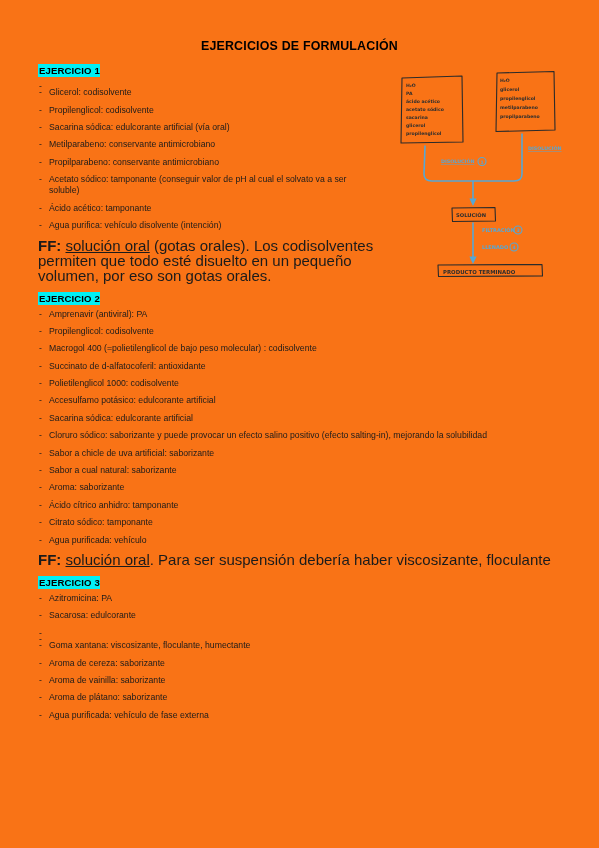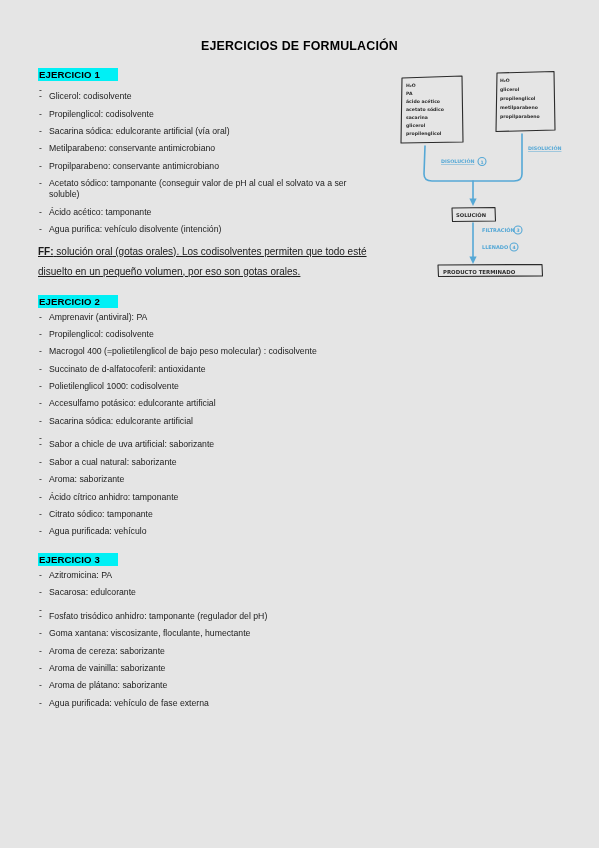--- a/index.html
+++ b/index.html
@@ -9,21 +9,21 @@
     background: #ffffff;
   }
   body {
     font-family: "Liberation Sans", sans-serif;
     color: #1a1a1a;
   }
   .page {
     position: relative;
     width: 599px;
     height: 848px;
-    background: #e5e5e5;
+    background: #f97316;
     overflow: hidden;
   }
 
   
   .doc-title {
     position: absolute;
     top: 39px;
     left: 0;
     width: 599px;
     text-align: center;
@@ -41,22 +41,22 @@
     width: 524px;
   }
 
   .section-head {
     display: inline-block;
     background: #00f0f5;
     color: #000;
     font-size: 9.6px;
     font-weight: bold;
     letter-spacing: 0.1px;
-    padding: 1px 18px 1px 1px;
-    margin: 8px 0 4px 0;
+    padding: 1px 0 1px 1px;
+    margin: 0 0 4px 0;
     line-height: 11px;
   }
   .sec-wrap { margin: 0 0 1px 0; }
 
   ul.items {
     list-style: none;
     margin: 0 0 0 0;
     padding: 0;
   }
   ul.items li {
@@ -66,25 +66,24 @@
     padding: 0 0 6.2px 11px;
     color: #1b1b1b;
   }
   ul.items li .dash {
     position: absolute;
     left: 1px;
     top: 0;
   }
 
   .ff-line {
-    font-size: 10px;
-    line-height: 20px;
+    font-size: 15px;
+    line-height: 15px;
     padding: 0 0 4px 0;
     color: #1b1b1b;
-    text-decoration: underline;
   }
   .ff-line b { font-weight: bold; }
   .ff-line u { text-decoration: underline; }
   .ff-just { text-align: justify; }
 
   
   .diagram {
     position: absolute;
     top: 62px;
     left: 396px;
@@ -198,37 +197,41 @@
     <div class="sec-wrap">
       <div class="section-head">EJERCICIO 2</div>
       <ul class="items">
         <li><span class="dash">-</span><span>Amprenavir (antiviral): PA</span></li>
         <li><span class="dash">-</span><span>Propilenglicol: codisolvente</span></li>
         <li><span class="dash">-</span><span>Macrogol 400 (=polietilenglicol de bajo peso molecular) : codisolvente</span></li>
         <li><span class="dash">-</span><span>Succinato de d-alfatocoferil: antioxidante</span></li>
         <li><span class="dash">-</span><span>Polietilenglicol 1000: codisolvente</span></li>
         <li><span class="dash">-</span><span>Accesulfamo potásico: edulcorante artificial</span></li>
         <li><span class="dash">-</span><span>Sacarina sódica: edulcorante artificial</span></li>
-        <li><span class="dash">-</span></li>
+        <li><span class="dash">-</span><span>Cloruro sódico: saborizante y puede provocar un efecto salino positivo (efecto salting-in), mejorando la solubilidad</span></li>
         <li><span class="dash">-</span><span>Sabor a chicle de uva artificial: saborizante</span></li>
         <li><span class="dash">-</span><span>Sabor a cual natural: saborizante</span></li>
         <li><span class="dash">-</span><span>Aroma: saborizante</span></li>
         <li><span class="dash">-</span><span>Ácido cítrico anhidro: tamponante</span></li>
         <li><span class="dash">-</span><span>Citrato sódico: tamponante</span></li>
         <li><span class="dash">-</span><span>Agua purificada: vehículo</span></li>
       </ul>
+      <div class="ff-line">
+        <b>FF:</b>
+        <u>solución oral</u><span>. Para ser suspensión debería haber viscosizante, floculante</span>
+      </div>
     </div>
 
     <div class="sec-wrap">
       <div class="section-head">EJERCICIO 3</div>
       <ul class="items">
         <li><span class="dash">-</span><span>Azitromicina: PA</span></li>
         <li><span class="dash">-</span><span>Sacarosa: edulcorante</span></li>
         <li><span class="dash">-</span></li>
-        <li><span class="dash">-</span><span>Fosfato trisódico anhidro: tamponante (regulador del pH)</span></li>
+        <li><span class="dash">-</span></li>
         <li><span class="dash">-</span><span>Goma xantana: viscosizante, floculante, humectante</span></li>
         <li><span class="dash">-</span><span>Aroma de cereza: saborizante</span></li>
         <li><span class="dash">-</span><span>Aroma de vainilla: saborizante</span></li>
         <li><span class="dash">-</span><span>Aroma de plátano: saborizante</span></li>
         <li><span class="dash">-</span><span>Agua purificada: vehículo de fase externa</span></li>
       </ul>
     </div>
 
   </div>
 </div>

